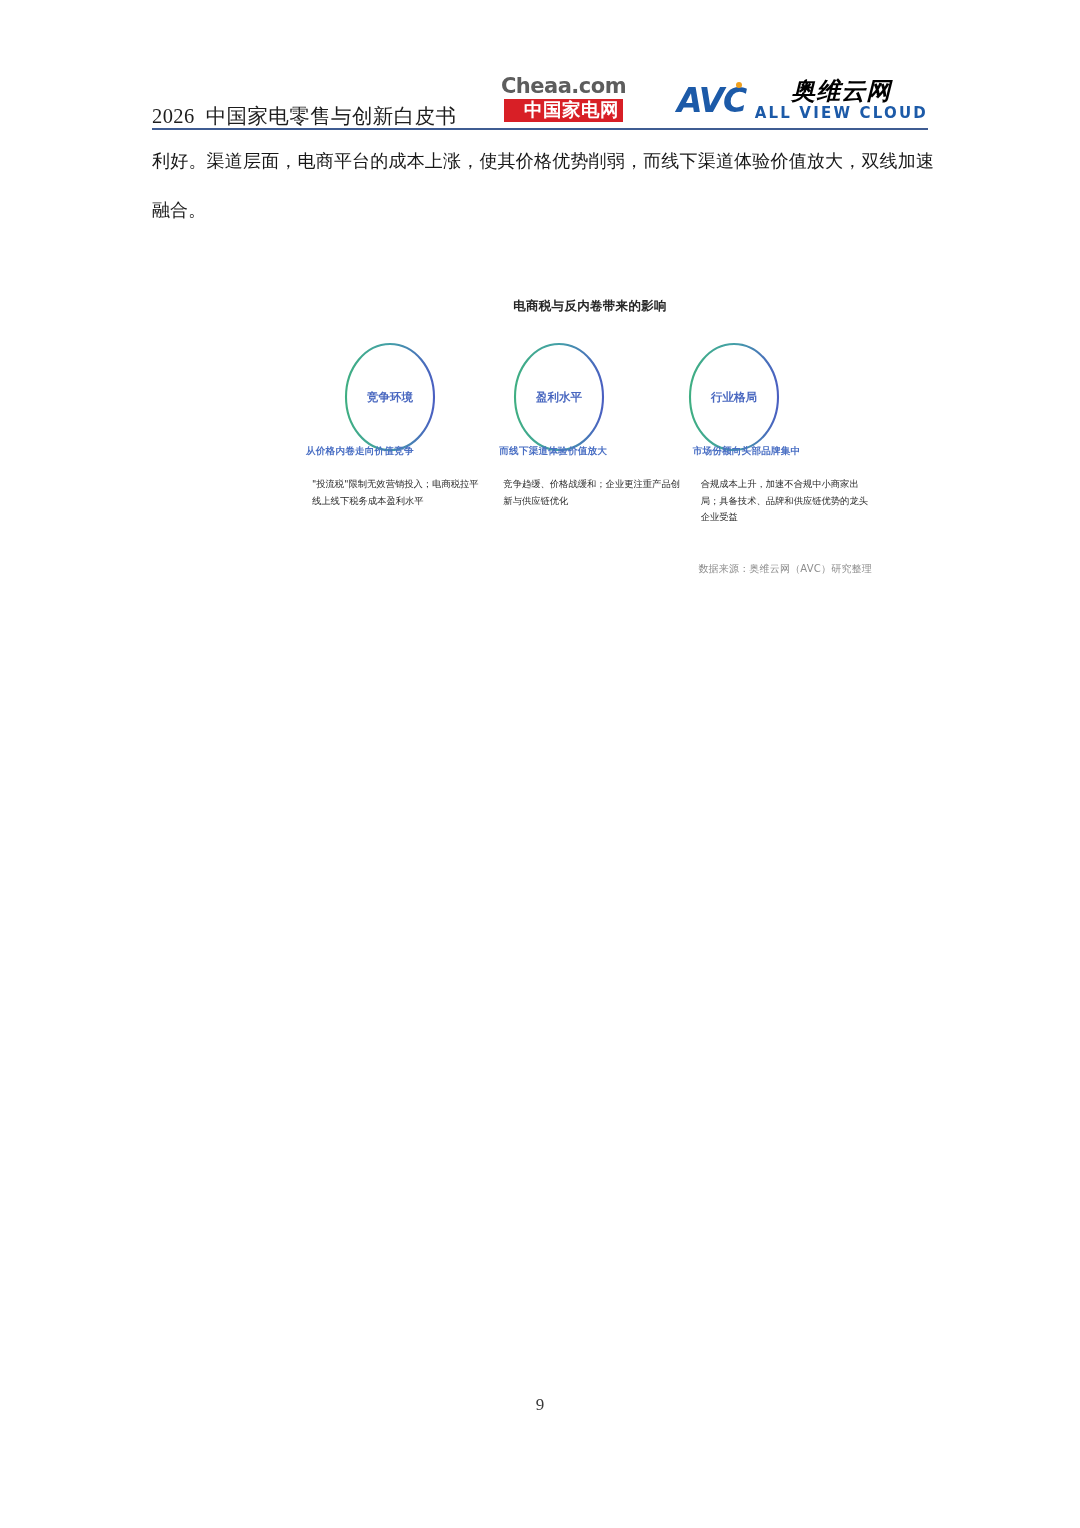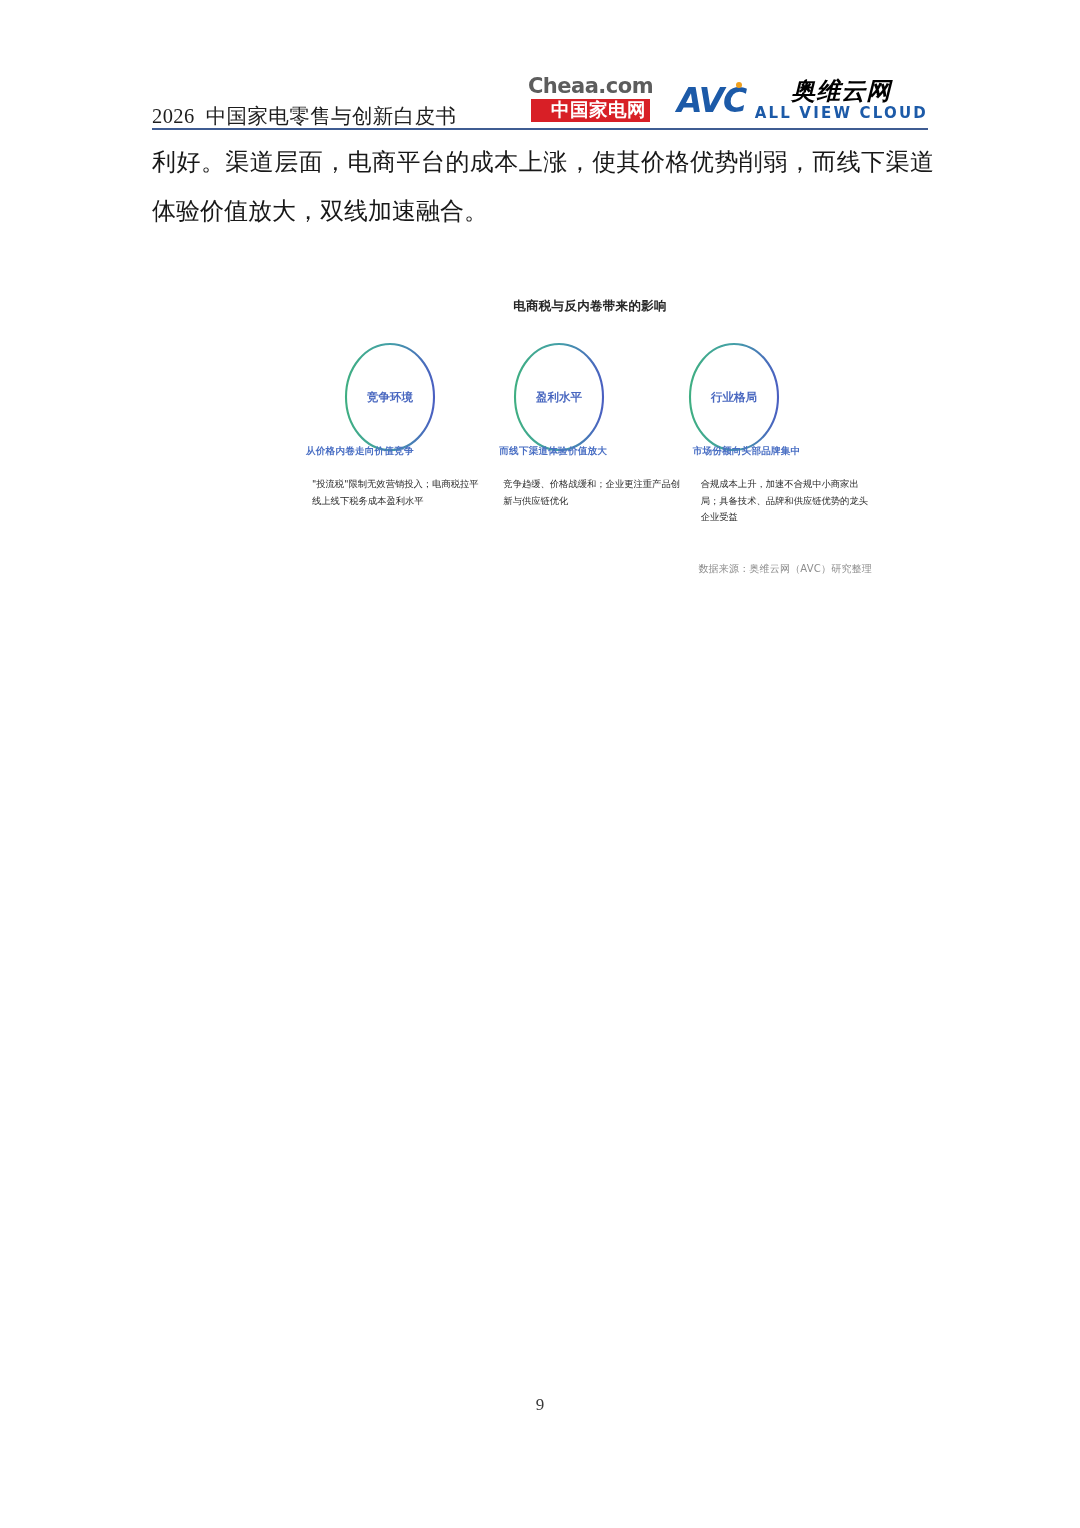--- a/index.html
+++ b/index.html
@@ -47,21 +47,21 @@
     background: #3f5c92;
   }
 
   
   .logos {
     position: absolute;
     right: 0;
     bottom: 8px;
     display: flex;
     align-items: flex-end;
-    gap: 24px;
+    gap: 8px;
   }
   
   .cheaa {
     display: flex;
     flex-direction: column;
     align-items: center;
     line-height: 1;
   }
   .cheaa-top {
     font-family: "DejaVu Sans", sans-serif;
@@ -80,20 +80,21 @@
     letter-spacing: 0.5px;
     padding: 2px 4px 3px 20px;
     line-height: 1;
   }
   
   .avc {
     display: flex;
     align-items: center;
     gap: 9px;
     padding-bottom: 1px;
+    margin-left: 43px;
   }
   .avc-mark {
     position: relative;
     display: flex;
     align-items: flex-end;
     line-height: 1;
   }
   .avc-letters {
     font-family: "DejaVu Sans", sans-serif;
     font-size: 33px;
@@ -133,22 +134,22 @@
     letter-spacing: 2.2px;
     margin-top: 3px;
   }
 
   
   .body-text {
     position: absolute;
     left: 152px;
     top: 137px;
     width: 782px;
-    font-family: Liberation Sans, sans-serif;
-    font-size: 24px;
+    font-family: Liberation Serif, serif;
+    font-size: 18px;
     line-height: 49px;
     color: #181818;
     text-align: justify;
     text-justify: inter-ideograph;
   }
 
   
   .figure {
     position: absolute;
     left: 300px;

